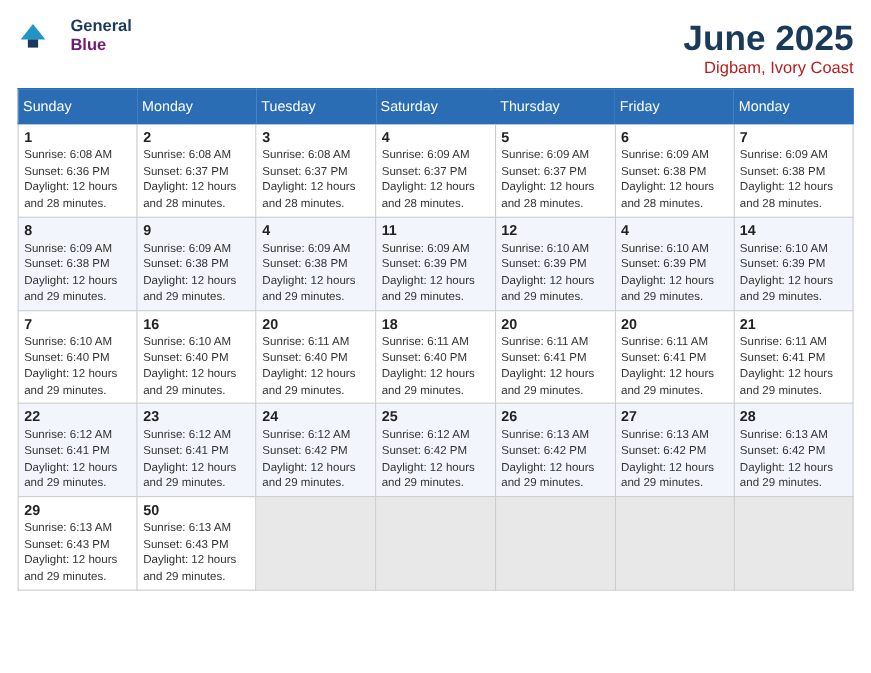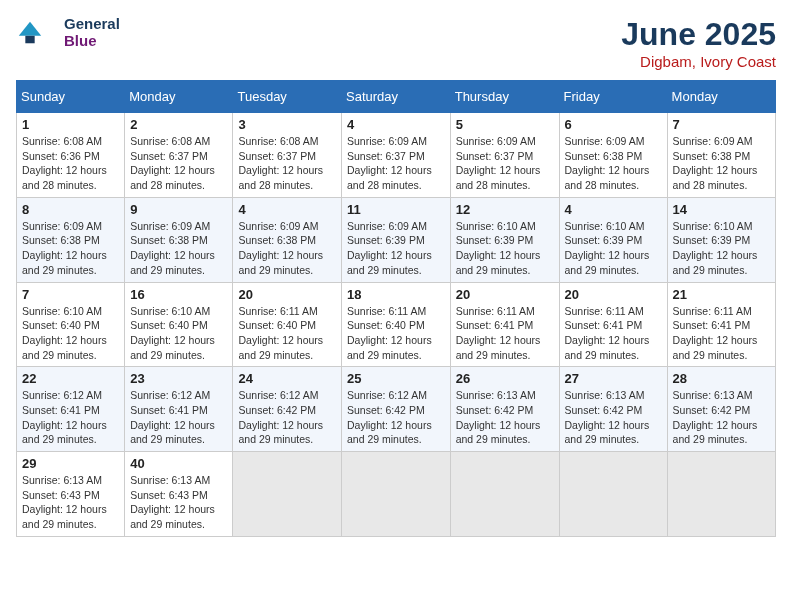--- a/index.html
+++ b/index.html
@@ -387,21 +387,21 @@
         <td>
         <span class="day-num">29</span>
         <div class="day-detail">
           Sunrise: 6:13 AM<br>
           Sunset: 6:43 PM<br>
           Daylight: 12 hours<br>
           and 29 minutes.
         </div>
       </td>
         <td>
-        <span class="day-num">40</span>
+        <span class="day-num">50</span>
         <div class="day-detail">
           Sunrise: 6:13 AM<br>
           Sunset: 6:43 PM<br>
           Daylight: 12 hours<br>
           and 29 minutes.
         </div>
       </td>
         <td class="empty-cell"></td>
         <td class="empty-cell"></td>
         <td class="empty-cell"></td>

